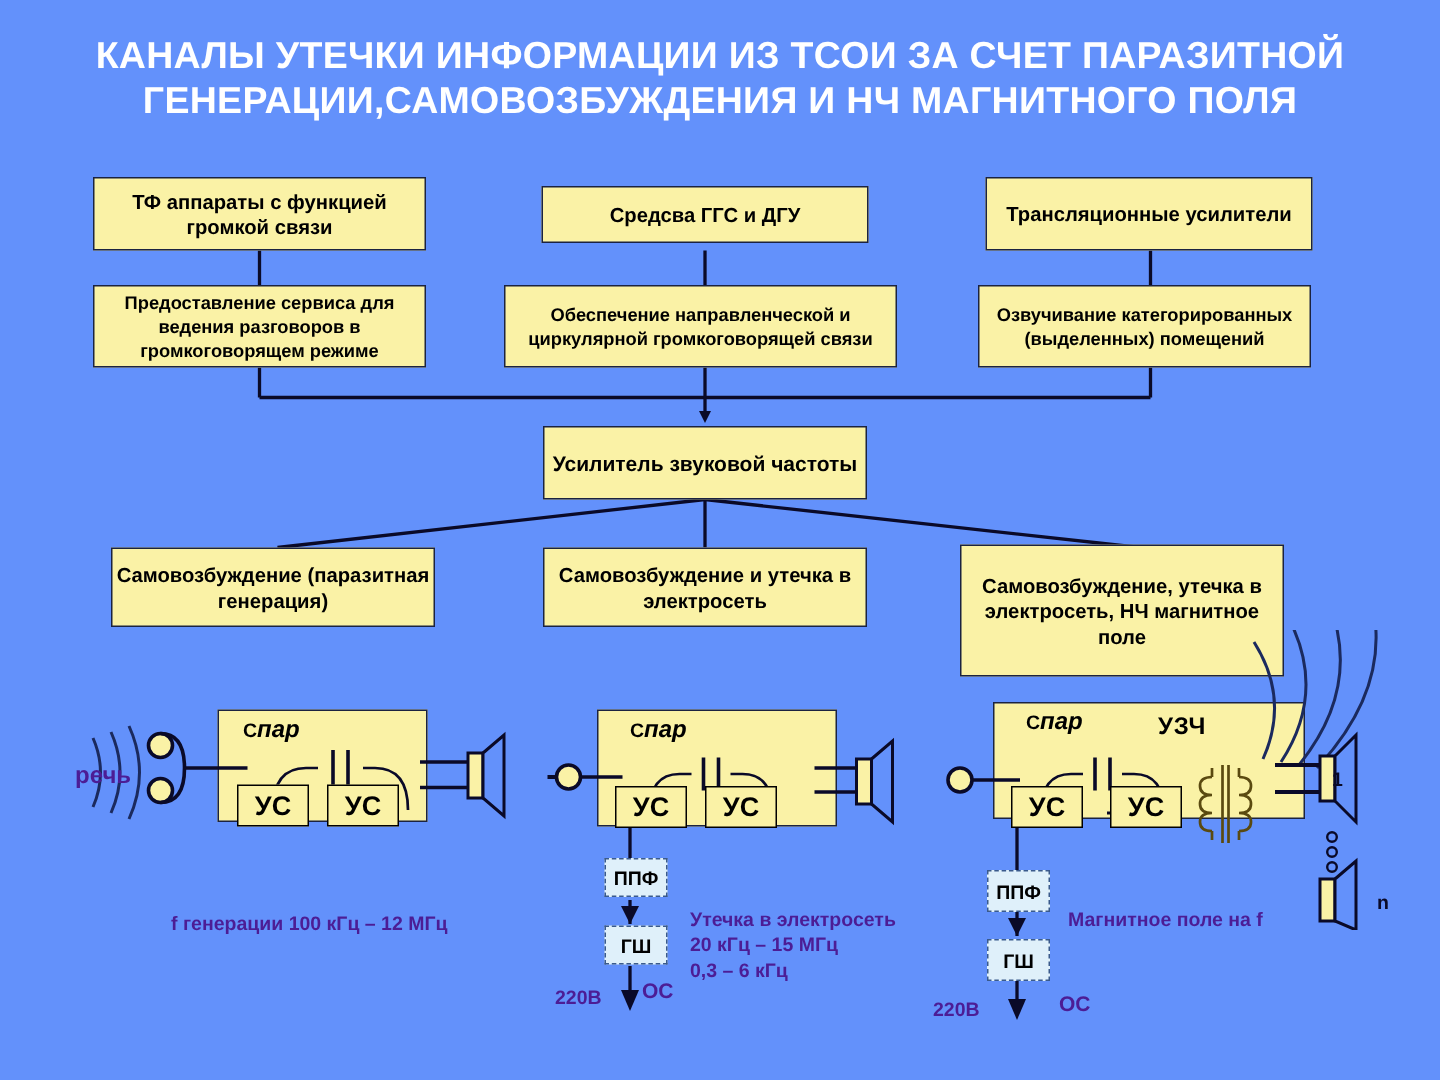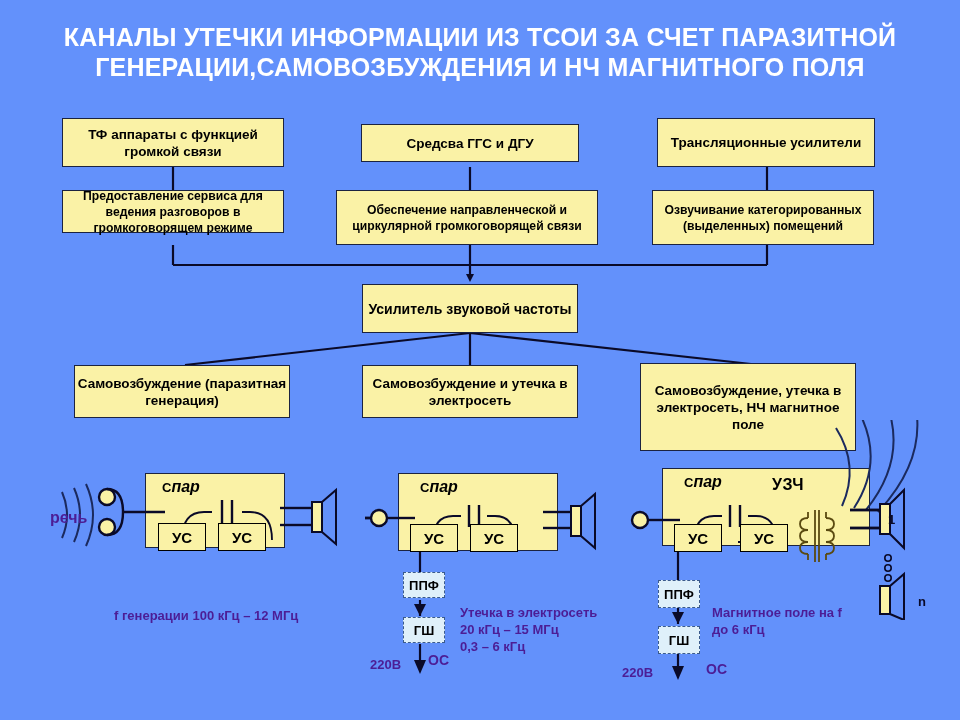--- a/index.html
+++ b/index.html
@@ -40,21 +40,21 @@
   #wires{position:absolute;left:0;top:0;width:960px;height:720px;z-index:2;}
 
   
   .chassis{
     position:absolute;background:#faf2a6;border:1.6px solid #1b2340;
     box-sizing:border-box;z-index:3;
   }
   .us{
     position:absolute;background:#faf2a6;border:1.8px solid #000;
     box-sizing:border-box;display:flex;align-items:center;justify-content:center;
-    font-weight:bold;font-size:15px;color:#000;z-index:4;
+    font-weight:bold;font-size:18px;color:#000;z-index:4;
   }
   .cpar{
     position:absolute;z-index:5;color:#000;font-weight:bold;font-size:13px;
     white-space:nowrap;
   }
   .cpar i{font-style:italic;font-size:16px;font-weight:bold;}
   .uzch{
     position:absolute;z-index:5;color:#000000;font-weight:bold;font-size:16px;
     letter-spacing:.5px;
   }
@@ -104,21 +104,21 @@
       <line x1="470" y1="333" x2="470" y2="365"></line>
       <line x1="470" y1="333" x2="185" y2="365"></line>
       <line x1="470" y1="333" x2="760" y2="365"></line>
     </g>
   </svg>
 
   <div class="node s13" style="left:62px;top:118px;width:222px;height:49px;">ТФ аппараты с функцией громкой связи</div>
   <div class="node s13" style="left:361px;top:124px;width:218px;height:38px;">Средсва ГГС и ДГУ</div>
   <div class="node s13" style="left:657px;top:118px;width:218px;height:49px;">Трансляционные усилители</div>
 
-  <div class="node s12" style="left:62px;top:190px;width:222px;height:43px;">Предоставление сервиса для ведения разговоров в громкоговорящем режиме</div>
+  <div class="node s12" style="left:62px;top:190px;width:222px;height:55px;">Предоставление сервиса для ведения разговоров в громкоговорящем режиме</div>
   <div class="node s12" style="left:336px;top:190px;width:262px;height:55px;">Обеспечение  направленческой и циркулярной громкоговорящей связи</div>
   <div class="node s14" style="left:362px;top:284px;width:216px;height:49px;">Усилитель звуковой частоты</div>
 
   <div class="node s12" style="left:652px;top:190px;width:222px;height:55px;">Озвучивание категорированных (выделенных) помещений</div>
 
   <div class="node s13" style="left:74px;top:365px;width:216px;height:53px;">Самовозбуждение (паразитная генерация)</div>
   <div class="node s13" style="left:362px;top:365px;width:216px;height:53px;">Самовозбуждение и утечка в электросеть</div>
   <div class="node s13" style="left:640px;top:363px;width:216px;height:88px;">Самовозбуждение, утечка в электросеть, НЧ магнитное поле</div>
 
   <svg style="position:absolute;left:40px;top:470px;width:320px;height:90px;z-index:4;" viewBox="0 0 320 90">
@@ -252,15 +252,14 @@
       <line x1="30" y1="106" x2="30" y2="128"></line>
     </g>
     <path d="M24,120 L36,120 L30,134 z" fill="#0a0a28"></path>
     <path d="M24,66 L36,66 L30,78 z" fill="#0a0a28"></path>
   </svg>
   <div class="filterbox" style="left:658px;top:580px;width:42px;height:28px;">ППФ</div>
   <div class="filterbox" style="left:658px;top:626px;width:42px;height:28px;">ГШ</div>
   <div class="wlabel f13" style="left:622px;top:664px;">220В</div>
   <div class="wlabel f14" style="left:706px;top:661px;">ОС</div>
   <div class="wlabel f13 c" style="left:712px;top:604px;width:200px;">Магнитное поле на  f</div>
-  <div class="wlabel f13 c" style="left:712px;top:621px;width:200px;">до 6 кГц</div>
 
 </div>
 
 </body></html>

